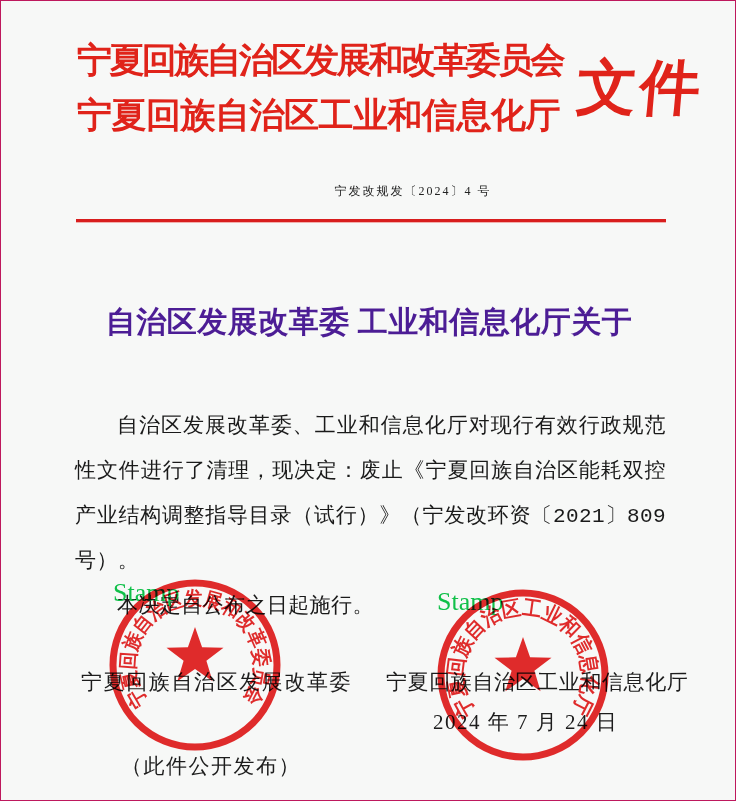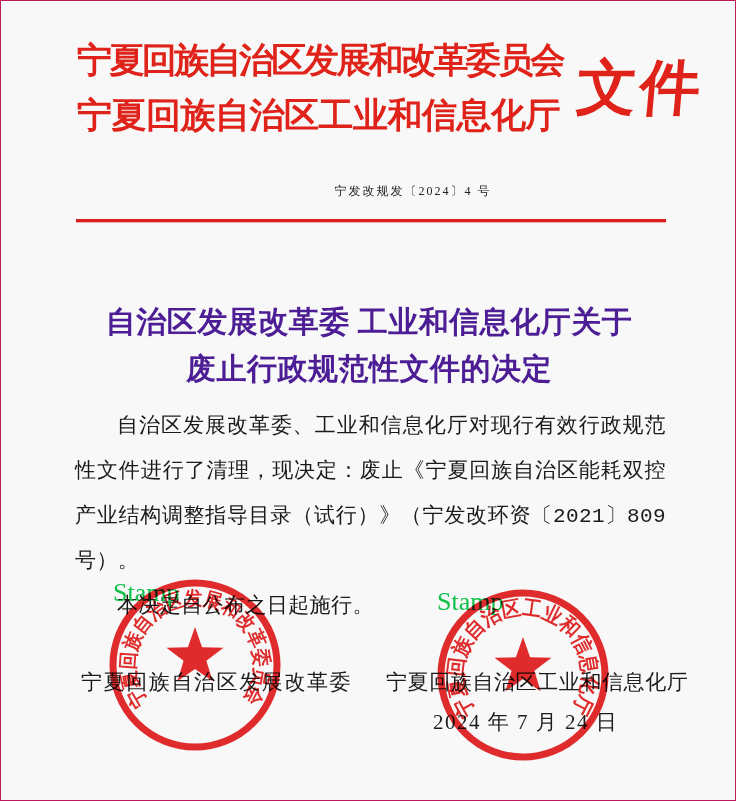--- a/index.html
+++ b/index.html
@@ -74,31 +74,31 @@
     <div class="agency agency-line2">宁夏回族自治区工业和信息化厅</div>
     <div class="doc-type">文件</div>
   </div>
 
   <div class="doc-number">宁发改规发〔2024〕4 号</div>
 
   <div class="red-rule"></div>
 
   <div class="doc-title">
     <div>自治区发展改革委  工业和信息化厅关于</div>
-    <div>废止行政规范性文件的决定</div>
   </div>
 
   <div class="body-text">
     <p>自治区发展改革委、工业和信息化厅对现行有效行政规范性文件进行了清理，现决定：废止《宁夏回族自治区能耗双控产业结构调整指导目录（试行）》（宁发改环资〔2021〕809 号）。</p>
     <p>本决定自公布之日起施行。</p>
   </div>
 
   <div class="sig-left">宁夏回族自治区发展改革委</div>
   <div class="sig-right">宁夏回族自治区工业和信息化厅</div>
   <div class="sig-date">2024 年 7 月 24 日</div>
+  <div class="release-note">（此件公开发布）</div>
 
   <div class="stamp-label left">Stamp</div>
   <div class="stamp-label right">Stamp</div>
 
   <svg class="stamp left" width="186" height="186" viewBox="-93 -93 186 186">
     <circle cx="0" cy="0" r="82" fill="none" stroke="#e51a1a" stroke-width="7"></circle>
     <path id="arc-left" d="M -47 37.3 A 60 60 0 1 1 47 37.3" fill="none"></path>
     <text font-size="20" font-weight="bold" fill="#e51a1a" font-family="Liberation Serif, DejaVu Serif, serif">
       <textPath href="#arc-left" startOffset="0" textLength="266" lengthAdjust="spacingAndGlyphs">宁夏回族自治区发展和改革委员会</textPath>
     </text>

